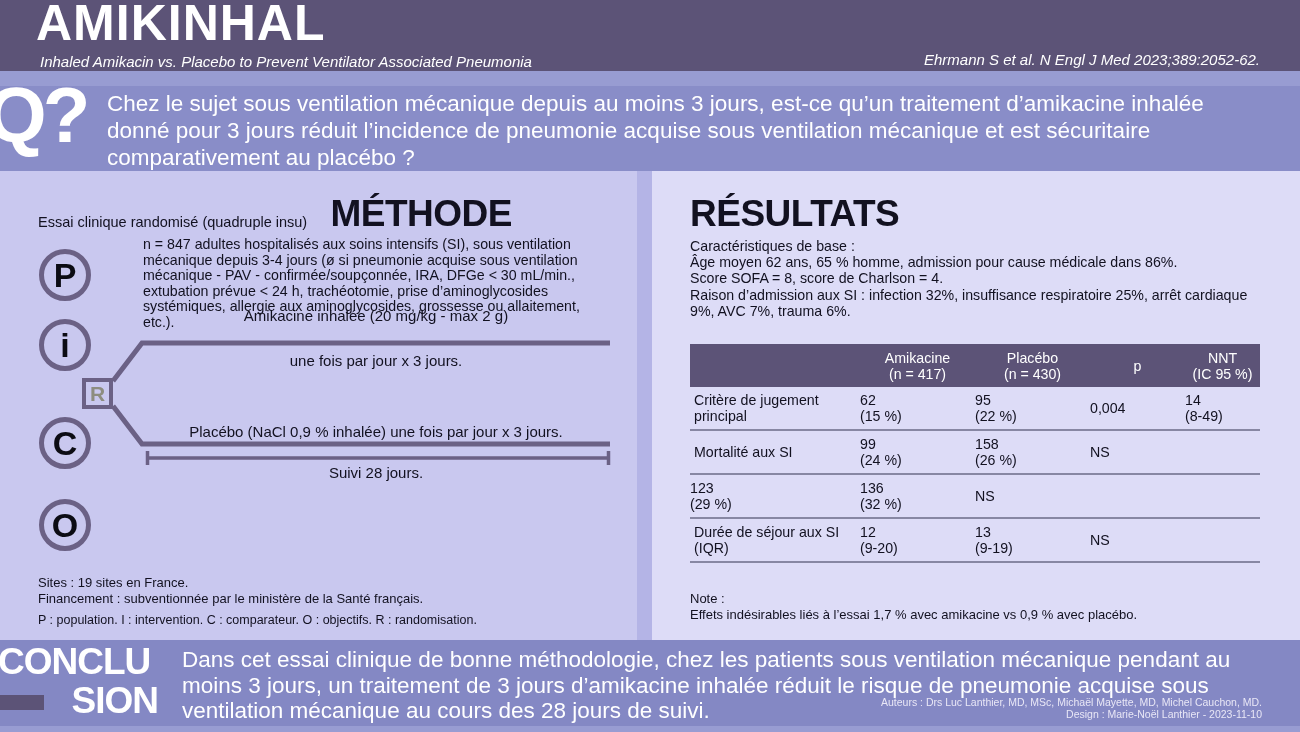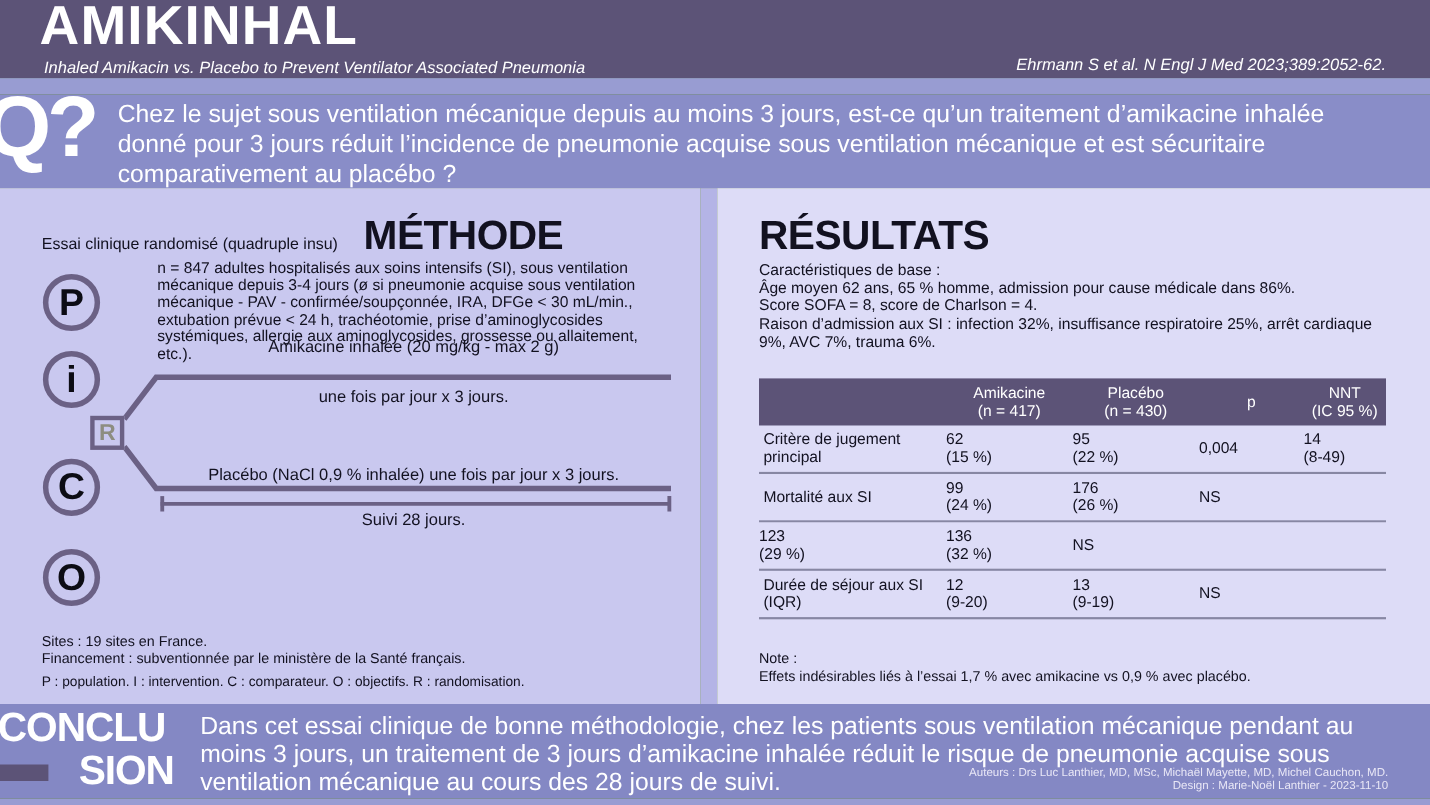--- a/index.html
+++ b/index.html
@@ -1,17 +1,17 @@
 <!DOCTYPE html>
 <html><head>
 <meta charset="utf-8">
 <style>
   html,body{margin:0;padding:0;}
   body{font-family:"Liberation Sans",sans-serif;}
-  .root{position:relative;width:1300px;height:732px;overflow:hidden;background:#4d7c0f;}
+  .root{position:relative;width:1300px;height:732px;overflow:hidden;background:#e5e5e5;}
 
   
   .hdr{position:absolute;left:0;top:0;width:1300px;height:71px;background:#5c5377;color:#fff;}
   .hdr-title{position:absolute;left:36px;top:-6px;font-size:50px;font-weight:bold;letter-spacing:1px;}
   .hdr-sub{position:absolute;left:40px;top:53px;font-size:15px;font-style:italic;}
   .hdr-cite{position:absolute;right:40px;top:51px;font-size:15px;font-style:italic;}
   .strip-top{position:absolute;left:0;top:71px;width:1300px;height:15px;background:#989cd2;}
 
   
   .qband{position:absolute;left:0;top:86px;width:1300px;height:85px;background:#898dc8;color:#fff;overflow:hidden;}
@@ -172,21 +172,21 @@
             </div>
         </div>
 
         <div class="trow">
           <div class="tc lbl">Mortalité aux SI</div>
           <div class="tc">
               <span>99</span>
               <span>(24 %)</span>
             </div>
           <div class="tc">
-              <span>176</span>
+              <span>158</span>
               <span>(26 %)</span>
             </div>
           <div class="tc">NS</div>
           <div class="tc"></div>
         </div>
 
         <div class="trow">
           <div class="tc">
               <span>123</span>
               <span>(29 %)</span>

